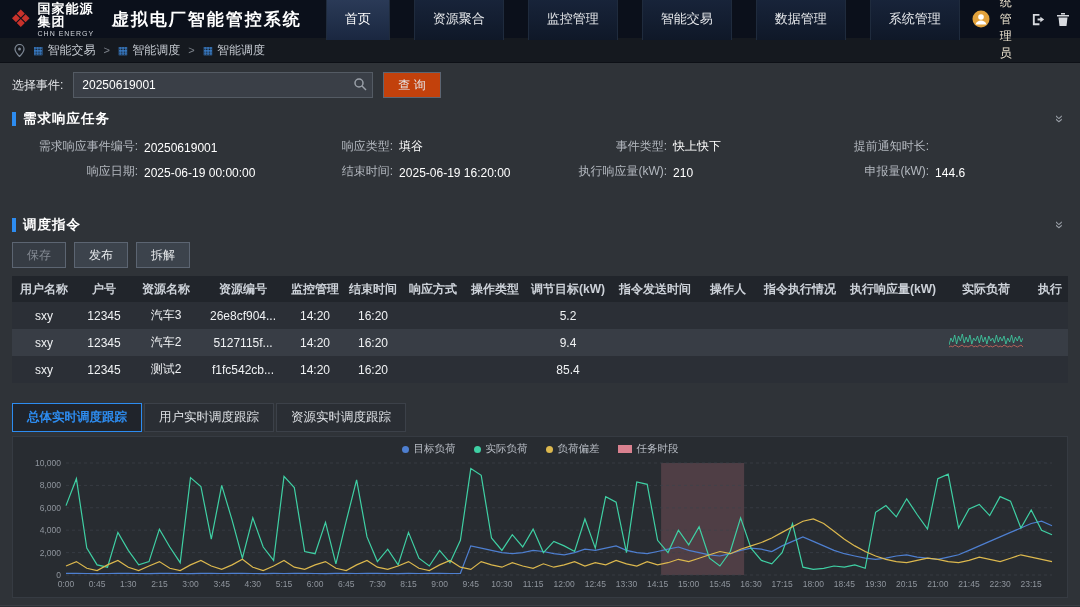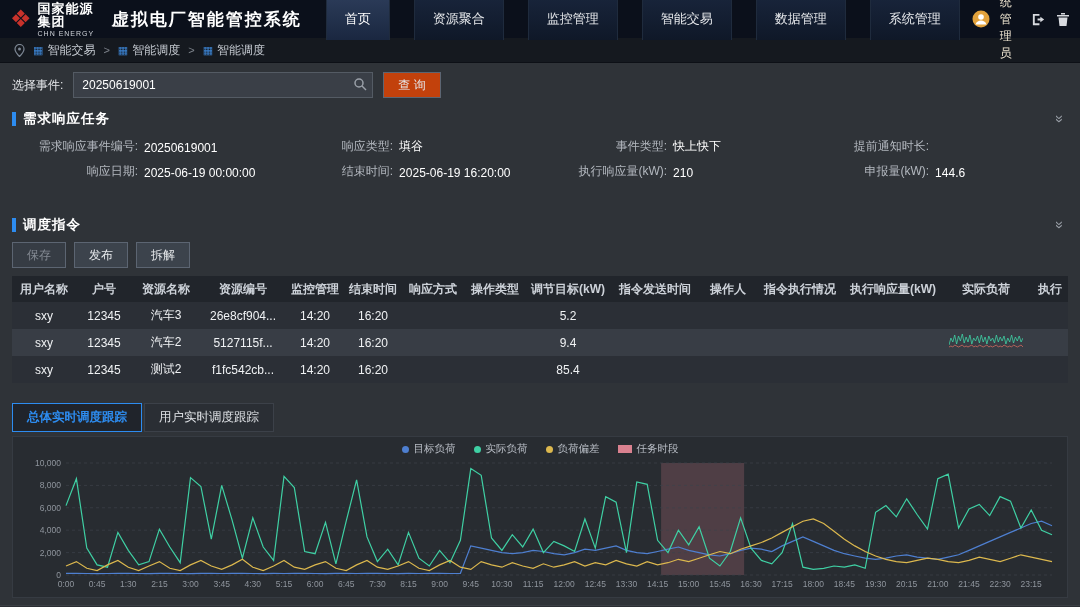--- a/index.html
+++ b/index.html
@@ -288,20 +288,21 @@
           <div class="t-cell"></div>
           <div class="t-cell"></div>
           <div class="t-cell"></div>
           <div class="t-cell"></div>
         </div>
       </div>
 
     <div class="tabs" id="tabs">
         <div class="tab active">总体实时调度跟踪</div>
         <div class="tab">用户实时调度跟踪</div>
+        <div class="tab">资源实时调度跟踪</div>
       </div>
 
     <div class="chart-panel">
       <div class="legend" id="legend">
           <span class="lg-item">
             <span class="lg-dot" style="background: rgb(78, 127, 208);"></span>
             <span>目标负荷</span>
           </span>
           <span class="lg-item">
             <span class="lg-dot" style="background: rgb(63, 208, 164);"></span>

